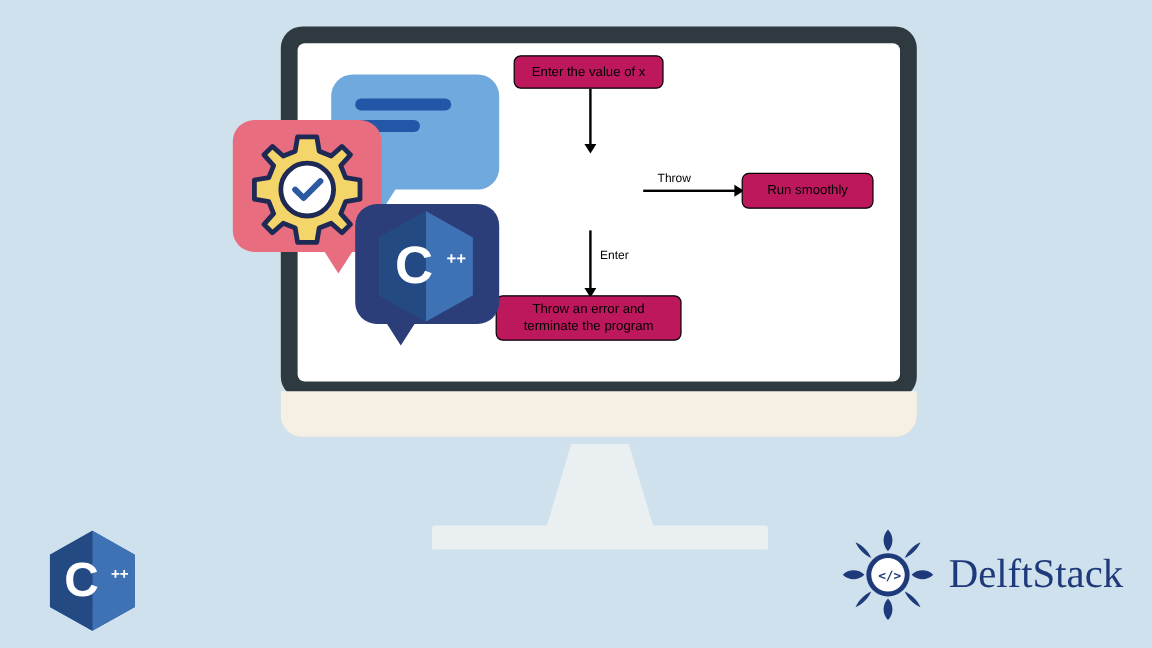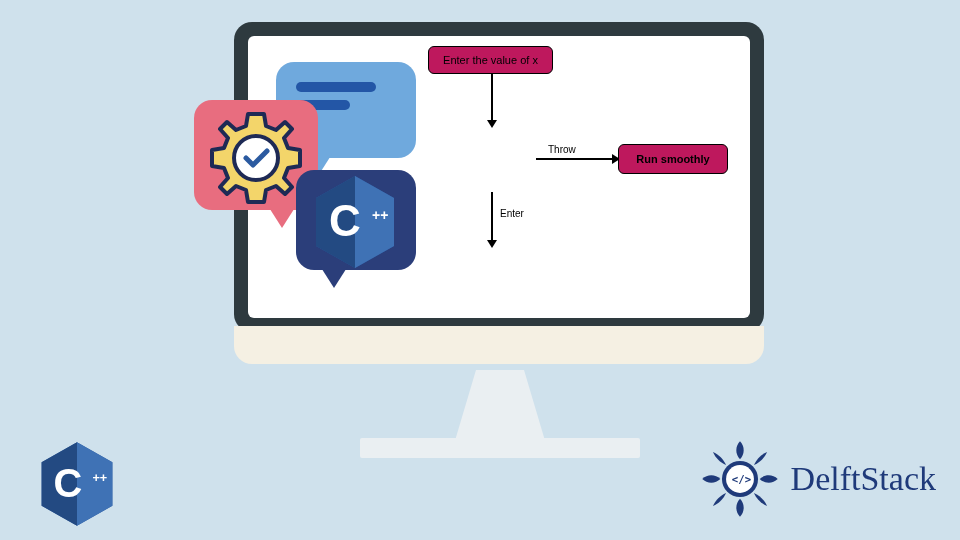--- a/index.html
+++ b/index.html
@@ -68,21 +68,21 @@
       background: #be185d;
       font-size: 11px;
       text-align: center;
       display: flex;
       align-items: center;
       justify-content: center;
       padding: 4px 8px;
     }
     .box-enter { left: 180px; top: 10px; width: 125px; height: 28px; }
     .box-error { left: 165px; top: 210px; width: 155px; height: 38px; line-height: 1.3; }
-    .box-run   { left: 370px; top: 108px; width: 110px; height: 30px; font-weight: bold; }
+    .box-run   { left: 370px; top: 108px; width: 110px; height: 30px; }
 
     .diamond-wrap {
       position: absolute;
       left: 200px;
       top: 90px;
       width: 88px;
       height: 66px;
     }
     .flow-diamond {
       width: 88px;
@@ -250,20 +250,23 @@
       <div class="edge-label lbl-true">Throw</div>
 
       <div class="flow-box box-run">
         <span>Run smoothly</span>
       </div>
 
       <div class="flow-arrow arrow-down2"></div>
       <div class="arrowhead ah-down2"></div>
       <div class="edge-label lbl-false">Enter</div>
 
+      <div class="flow-box box-error">
+        <span>Throw an error and terminate the program</span>
+      </div>
 
     </div>
   </div>
   <div class="monitor-chin"></div>
 </div>
 <div class="monitor-stand"></div>
 <div class="monitor-base"></div>
 
 <div class="bubble-blue">
   <div class="line1"></div>

